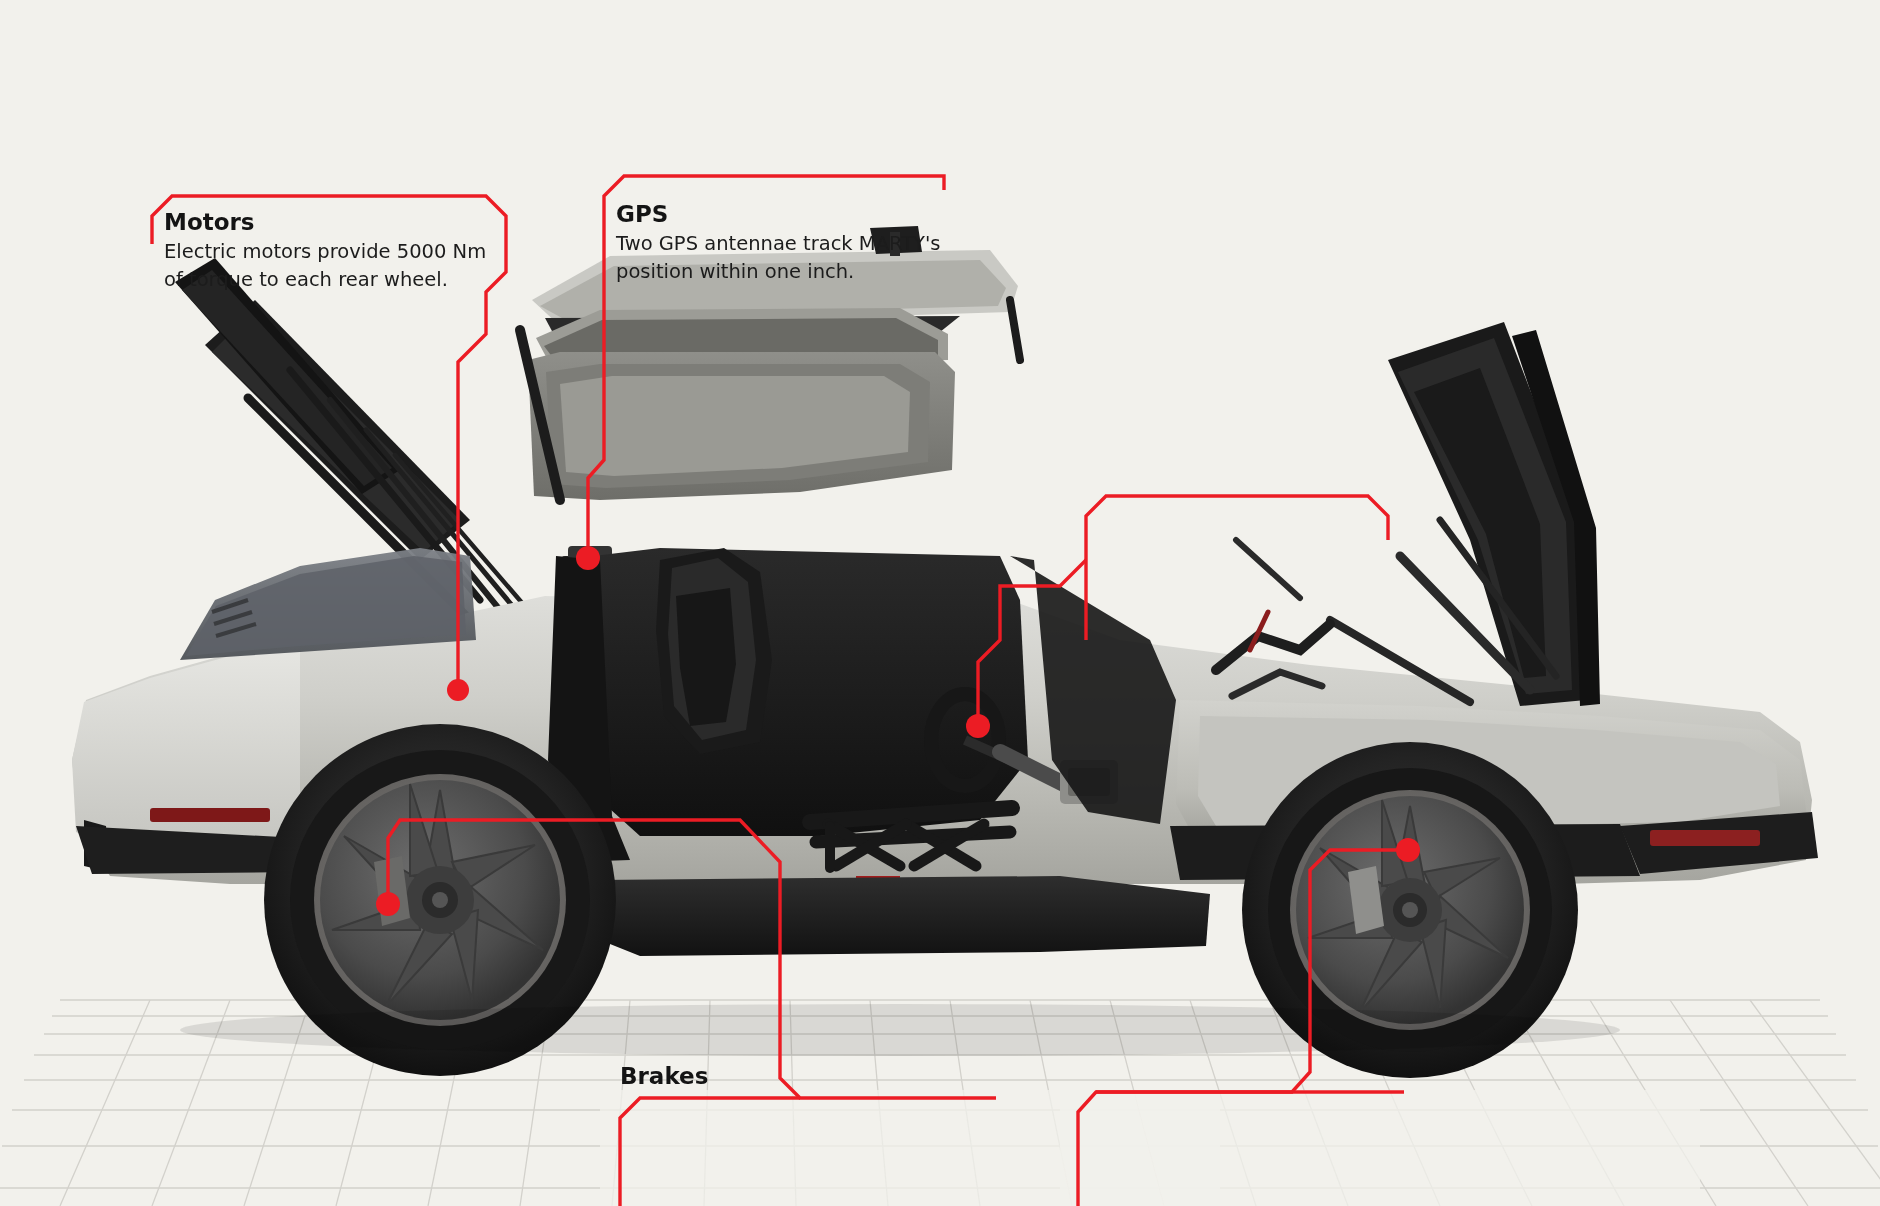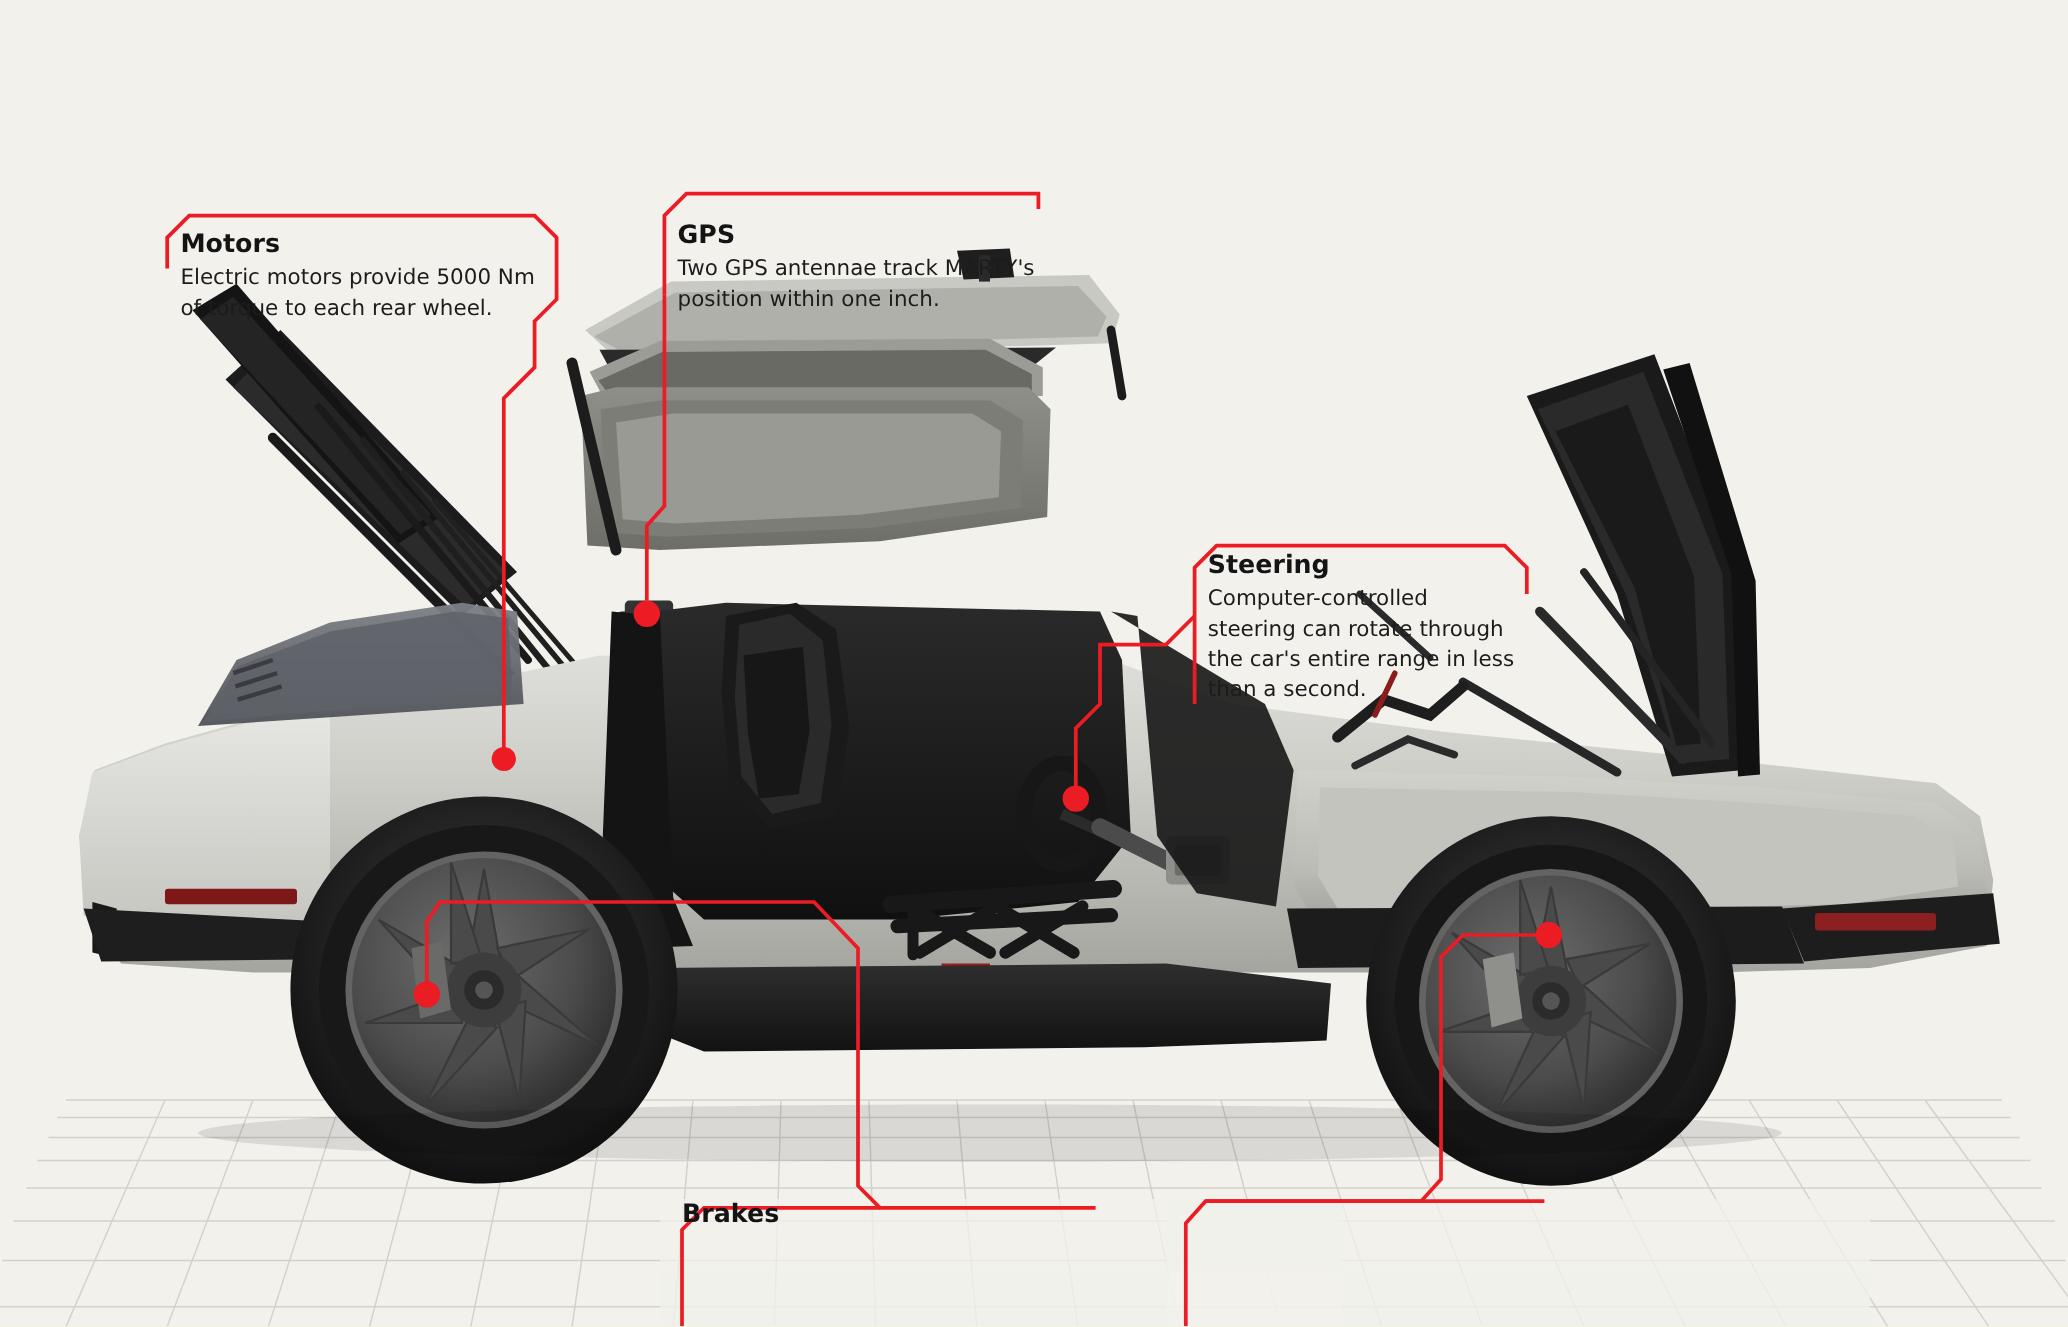--- a/index.html
+++ b/index.html
@@ -3,21 +3,21 @@
 <meta charset="utf-8">
 <style>
   html, body {
     margin: 0; padding: 0;
     background: #f2f1ec;
   }
   #stage {
     position: relative;
     width: 1880px;
     height: 1206px;
-    background: #fef9c3;
+    background: #5eead4;
     overflow: hidden;
     font-family: "Liberation Sans", sans-serif;
   }
 
   
   .title {
     position: absolute;
     top: 6px;
     left: 0;
     width: 100%;
@@ -388,26 +388,19 @@
     <div class="c-body">Electric motors provide 5000 Nm
 of torque to each rear wheel.</div>
   </div>
 
   <div class="callout" style="left:616px; top:200px; width:350px;">
     <div class="c-title">GPS</div>
     <div class="c-body">Two GPS antennae track MARTY's
 position within one inch.</div>
   </div>
 
-  <div class="callout" style="left:1098px; top:500px; width:300px;">
-    <div class="c-title">Steering</div>
-    <div class="c-body">Computer-controlled
-steering can rotate through
-the car's entire range in less
-than a second.</div>
-  </div>
-
-  <div class="callout" style="left:620px; top:1090px; width:440px;">
+
+  <div class="callout" style="left:620px; top:1062px; width:440px;">
     <div class="c-title">Brakes</div>
   </div>
 
 
 </div>
 
 </body></html>

